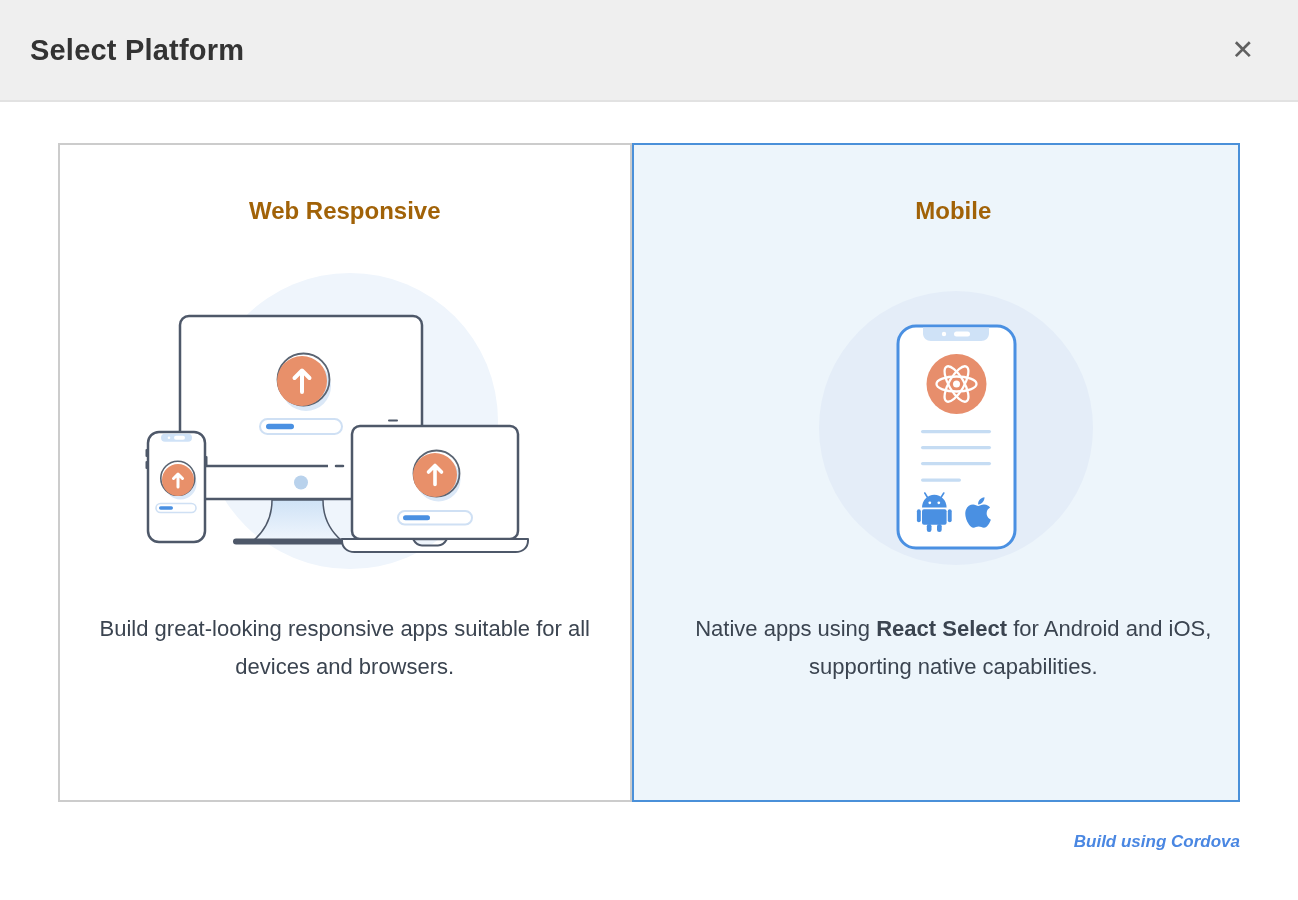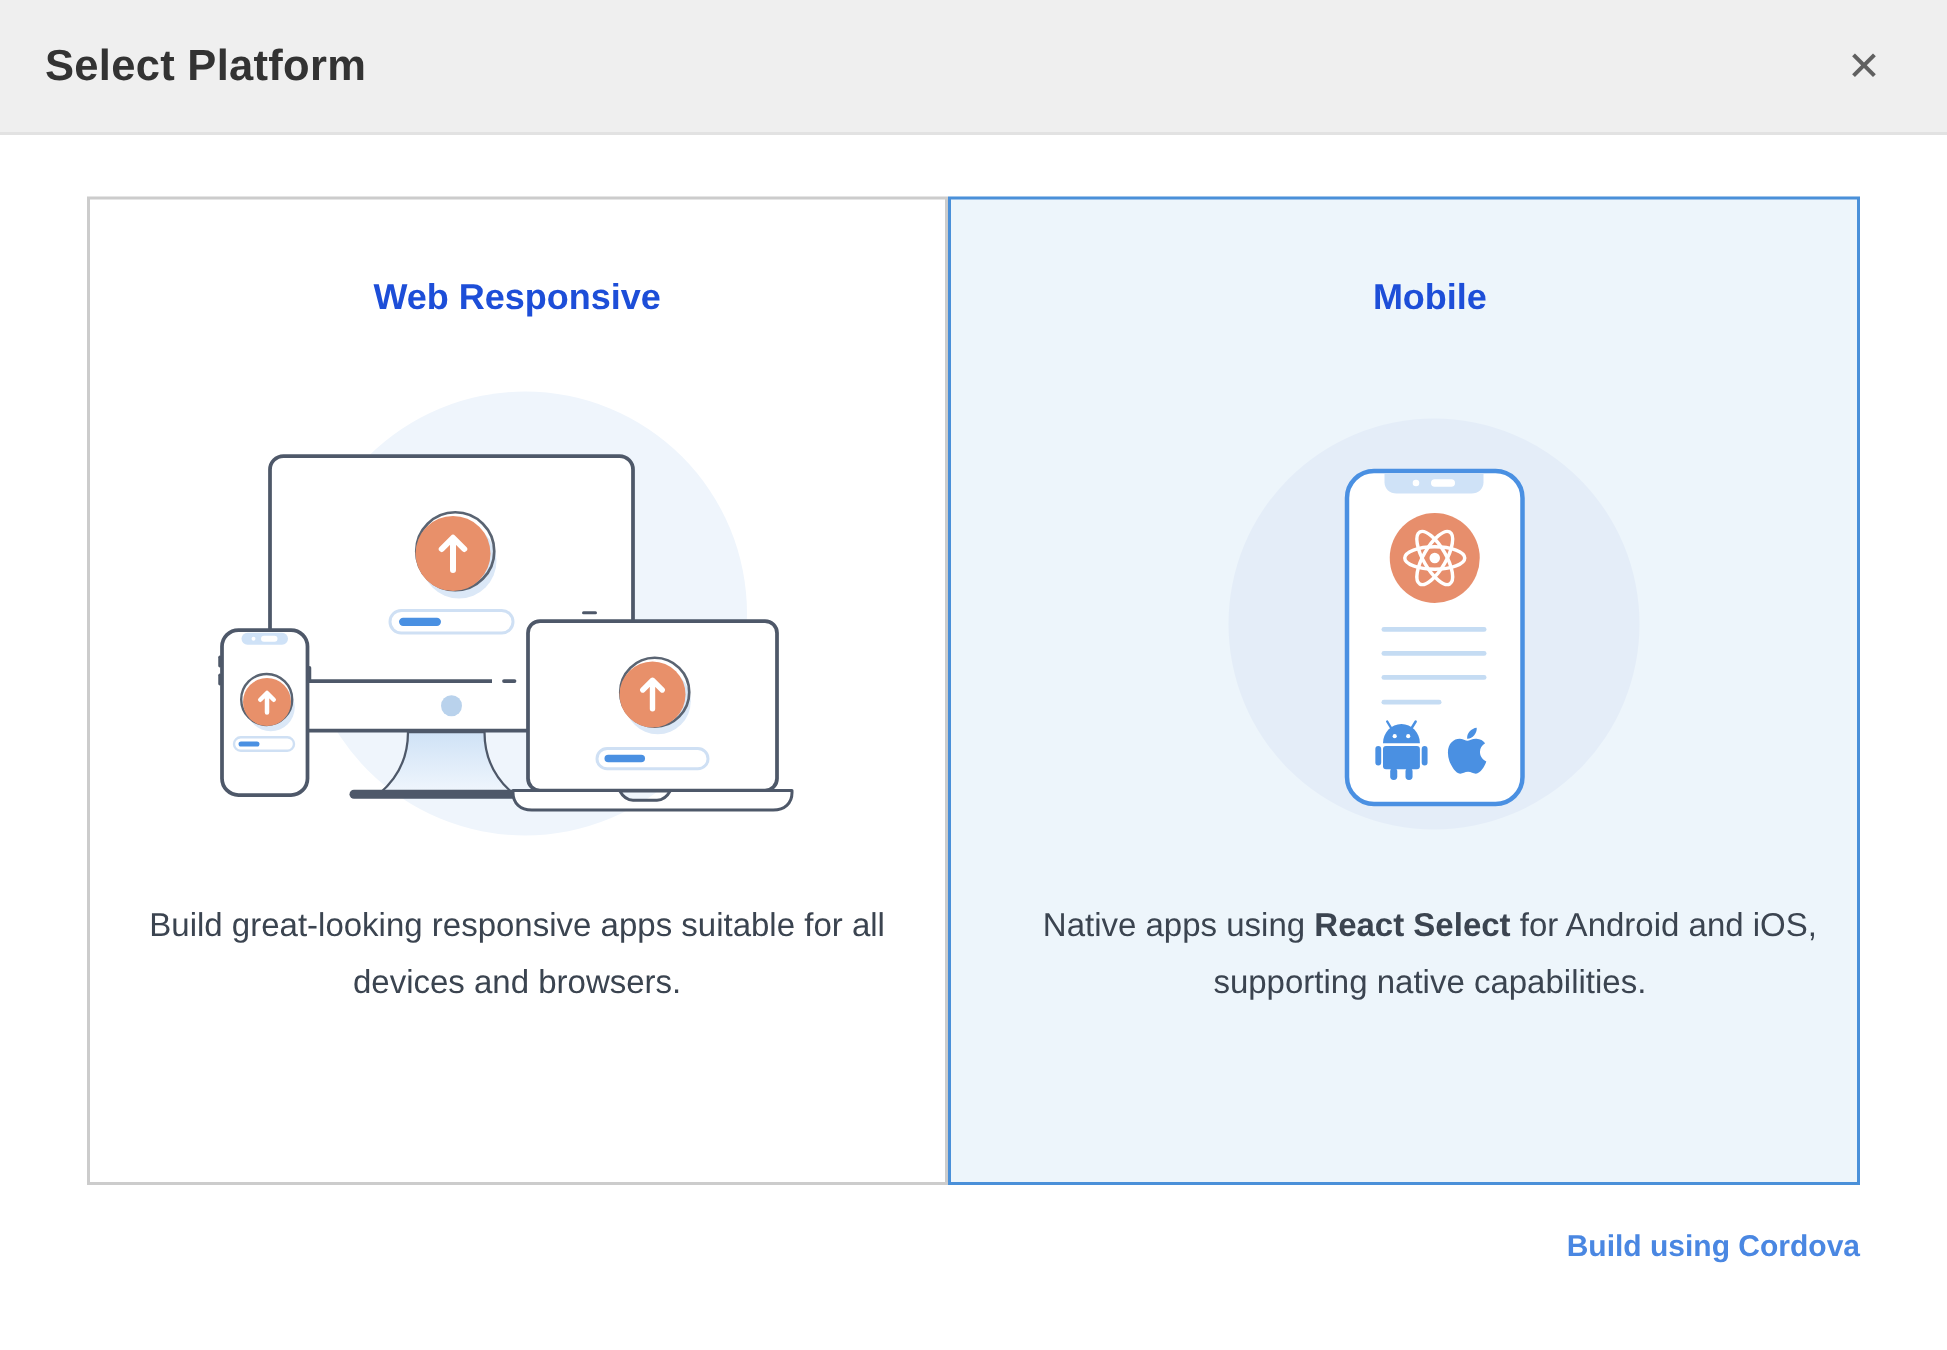--- a/index.html
+++ b/index.html
@@ -5,21 +5,21 @@
   * { box-sizing: border-box; }
   html, body { margin: 0; padding: 0; }
   body {
     width: 1298px; height: 900px; overflow: hidden;
     background: #ffffff;
     font-family: "Liberation Sans", sans-serif;
     color: var(--text-dark, #333);
   }
   
   .modal-header {
-    height: 90px;
+    height: 102px;
     background: var(--header-bg, #efefef);
     border-bottom: 2px solid #e2e2e2;
     display: flex; align-items: center; justify-content: space-between;
     padding: 0 30px;
   }
   .modal-title {
     margin: 0;
     font-size: 29px; font-weight: 600; letter-spacing: 0.2px;
     color: var(--text-dark, #333);
   }
@@ -40,39 +40,39 @@
     text-align: center;
     cursor: pointer;
   }
   .card.selected {
     border-color: var(--selected-border, #4a90d9);
     background: var(--selected-bg, #edf5fb);
     padding-left: 35px;
   }
   .card-title {
     margin: 52px 0 0 0;
-    font-size: 24px; font-weight: 700; color: #1d4ed8;
+    font-size: 24px; font-weight: 700; color: #a16207;
   }
   .illo {
     margin-top: 46px; height: 300px;
     display: flex; align-items: center; justify-content: center;
   }
   .card-desc {
     margin: 39px 0 0 0;
     max-width: 535px;
     font-size: 22px; line-height: 1.72;
     color: var(--body-text, #3b4450);
   }
   
   .modal-footer {
     display: flex; justify-content: flex-end;
     padding-top: 30px;
   }
   .cordova-link {
-    font-size: 20px; font-weight: 600;
+    font-size: 17px; font-style: italic; font-weight: 600;
     color: var(--link-blue, #4a87e2);
     text-decoration: none; cursor: pointer;
   }
   .cordova-link b { font-weight: 700; }
 </style>
 </head>
 <body>
 
 <div>
 

